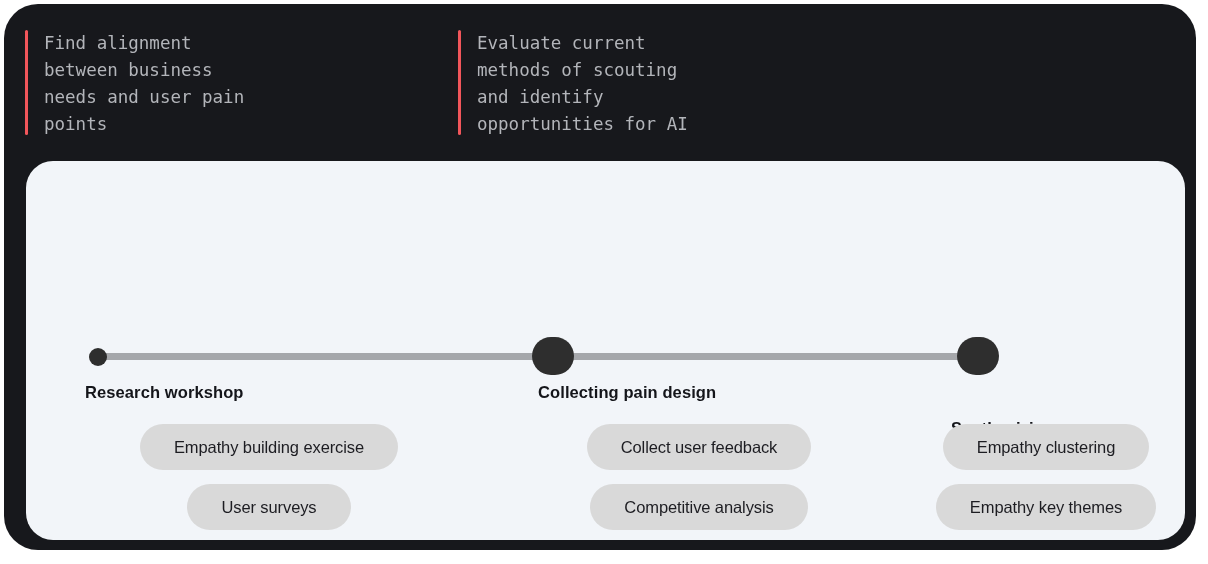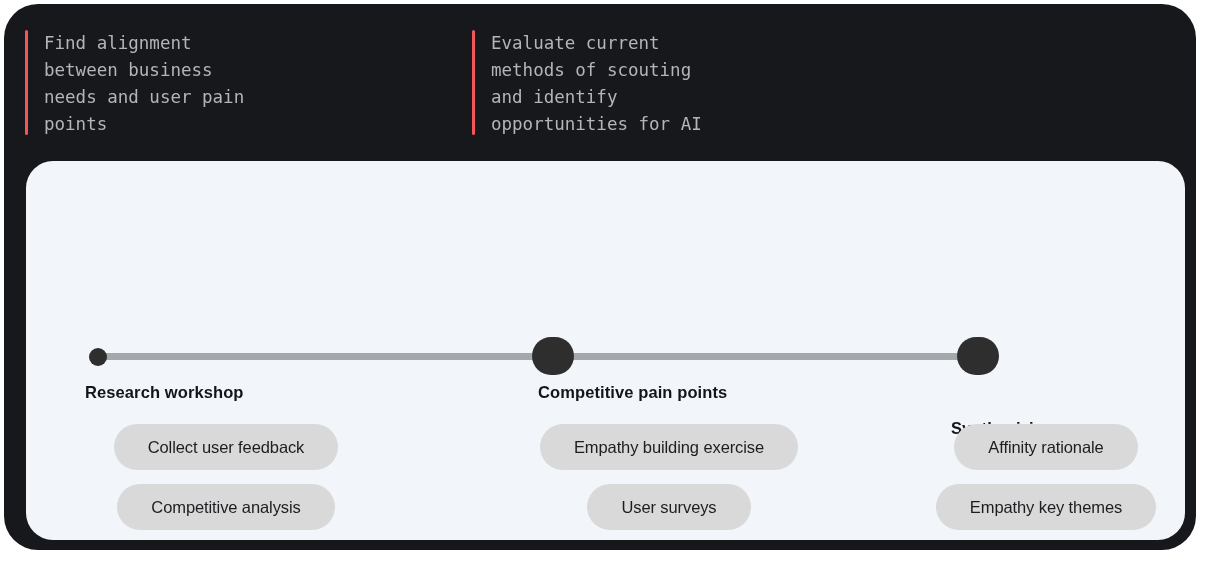--- a/index.html
+++ b/index.html
@@ -61,21 +61,21 @@
   .note-text {
     font-family: "DejaVu Sans Mono", "Liberation Mono", monospace;
     font-size: 17.5px;
     line-height: 27px;
     color: #b3b5ba;
     white-space: pre-line;
     letter-spacing: 0px;
   }
 
   .note-1 { left: 21px; }
-  .note-2 { left: 456px; padding-left: 12px; }
+  .note-2 { left: 442px; padding-left: 12px; }
   .note-3 { left: 893px; }
 
   
   .light-panel {
     position: absolute;
     left: 22px;
     top: 157px;
     width: 1159px;
     height: 379px;
     background: #f2f5f9;
@@ -211,40 +211,40 @@
     <div class="light-panel">
 
       <div class="timeline">
         <div class="track"></div>
 
         <div class="node small"></div>
         <div class="node large-1"></div>
         <div class="node large-2"></div>
 
         <div class="stage-label s0">Research workshop</div>
-        <div class="stage-label s1">Competitive pain points</div>
+        <div class="stage-label s1">Collecting pain design</div>
         <div class="stage-label s2">Synthesizing</div>
       </div>
 
       <div class="columns">
+
+        <div class="column col-0">
+          <div class="pill">Empathy building exercise</div>
+          <div class="pill">User surveys</div>
+
+        </div>
 
         <div class="column col-1">
           <div class="pill">Collect user feedback</div>
           <div class="pill">Competitive analysis</div>
 
         </div>
 
-        <div class="column col-0">
-          <div class="pill">Empathy building exercise</div>
-          <div class="pill">User surveys</div>
-
-        </div>
-
         <div class="column col-2">
-          <div class="pill">Affinity rationale</div>
+          <div class="pill">Empathy clustering</div>
           <div class="pill">Empathy key themes</div>
 
         </div>
 
       </div>
 
     </div>
   </div>
 </div>
 

